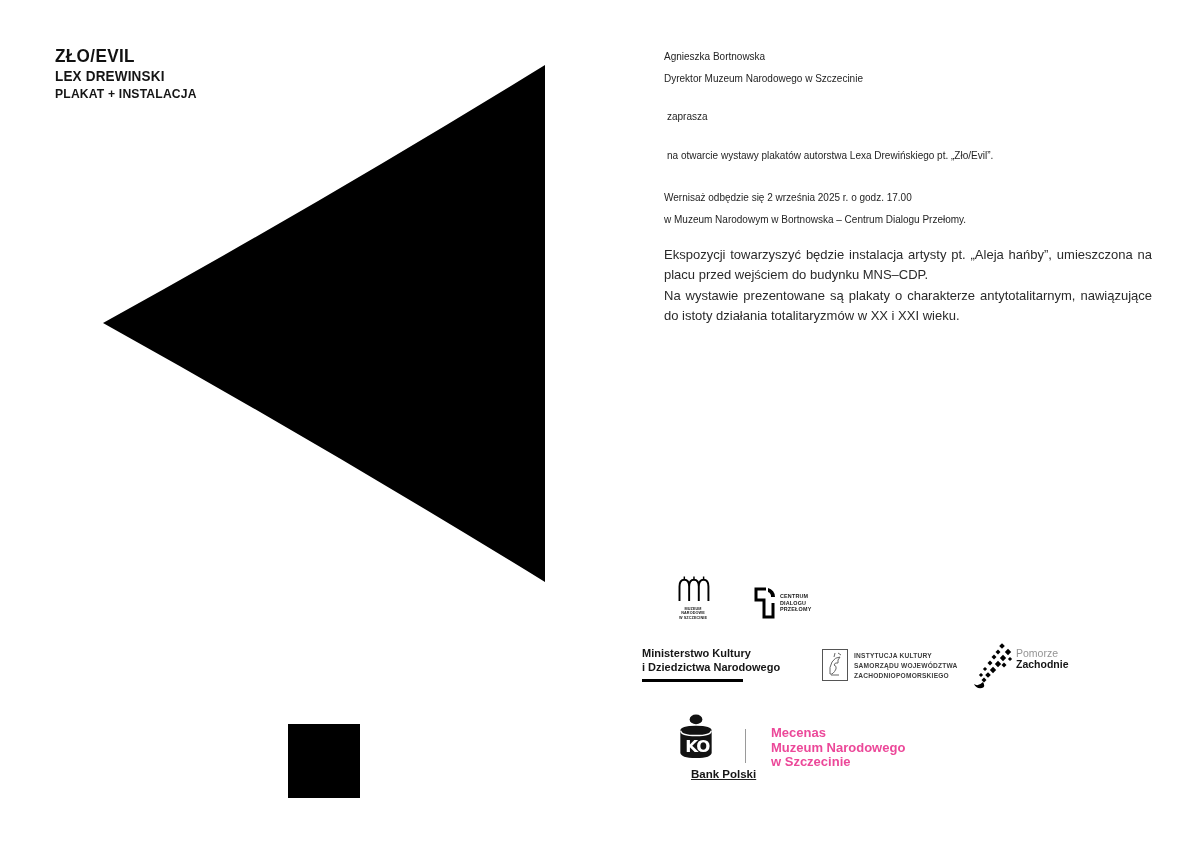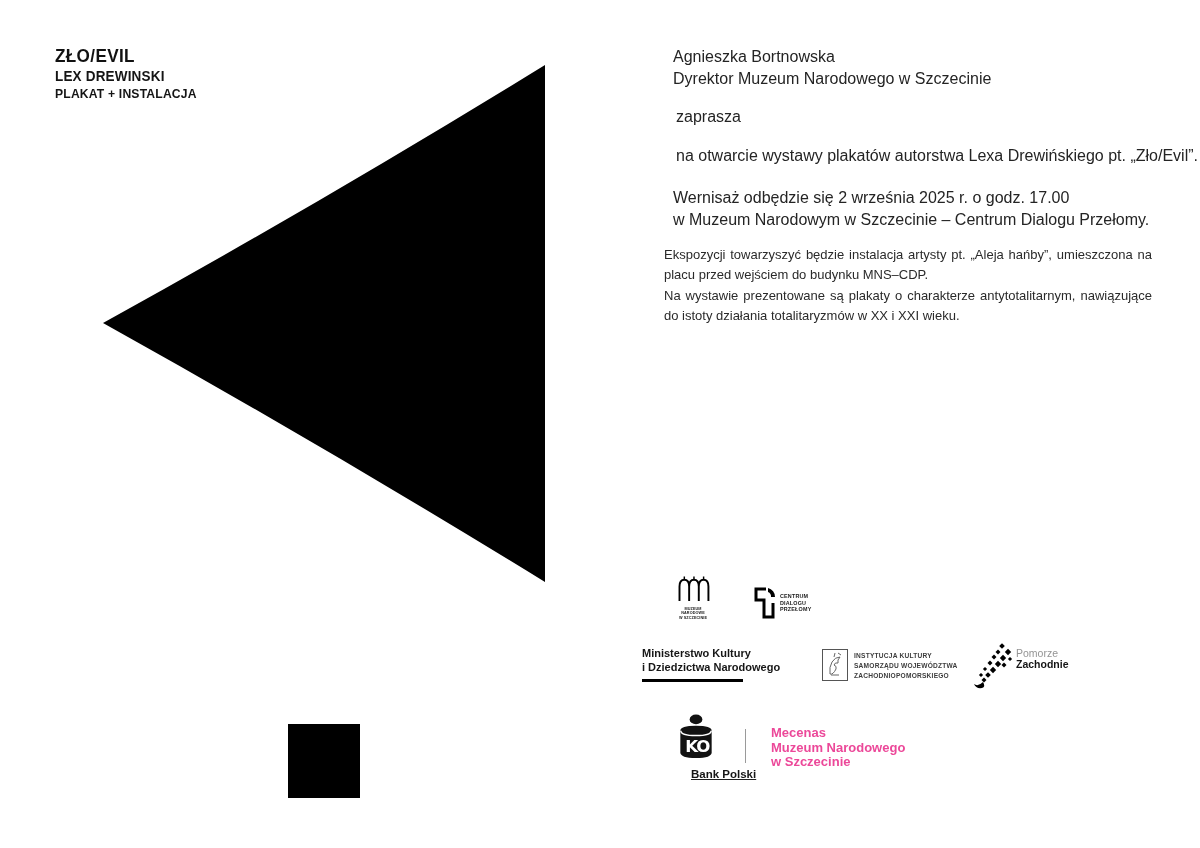--- a/index.html
+++ b/index.html
@@ -13,21 +13,21 @@
   }
   .abs { position: absolute; }
 
   
   .title-block { left:55px; top:46px; transform: scaleX(0.9); transform-origin: 0 0; white-space: nowrap; }
   .title-main   { font-size:19px; font-weight:800; letter-spacing:0.4px; line-height:20px; color:#111; }
   .title-author { font-size:15px; font-weight:700; letter-spacing:0.2px; line-height:19px; color:#151515; }
   .title-sub    { font-size:13.5px; font-weight:700; letter-spacing:0.2px; line-height:17px; color:#151515; }
 
   
-  .txt { font-size:16px; line-height:21.5px; color:#242424;margin-left:9px; }
+  .txt { font-size:10px; line-height:21.5px; color:#242424; }
   .host-block { left:664px; top:46px; }
   .invite-word { left:667px; top:106px; }
   .event-line { left:667px; top:145px; white-space:nowrap; }
   .vernissage-block { left:664px; top:187px; }
   .details-block { left:664px; top:245px; width:488px; }
   .details-block p { margin:0; font-size:13px; line-height:20.3px; text-align:justify; color:#2a2a2a; }
 
   
   .mns-logo { left:676px; top:575px; width:34px; text-align:center; }
   .mns-label { transform: scale(0.5); transform-origin: top center; width:68px; margin-left:-17px;
@@ -79,21 +79,21 @@
     <div>Agnieszka Bortnowska</div>
     <div>Dyrektor Muzeum Narodowego w Szczecinie</div>
   </div>
 
   <div class="abs txt invite-word">zaprasza</div>
 
   <div class="abs txt event-line">na otwarcie wystawy plakatów autorstwa Lexa Drewińskiego pt. „Zło/Evil”.</div>
 
   <div class="abs txt vernissage-block">
     <div>Wernisaż odbędzie się 2 września 2025 r. o godz. 17.00</div>
-    <div>w Muzeum Narodowym w Szczecinie – Centrum Dialogu Przełomy.</div>
+    <div>w Muzeum Narodowym w Bortnowska – Centrum Dialogu Przełomy.</div>
   </div>
 
   <div class="abs details-block">
     <p>Ekspozycji towarzyszyć będzie instalacja artysty pt. „Aleja hańby”, umieszczona na placu przed wejściem do budynku MNS–CDP.</p>
     <p>Na wystawie prezentowane są plakaty o charakterze antytotalitarnym, nawiązujące do istoty działania totalitaryzmów w XX i XXI wieku.</p>
   </div>
 
   <div class="abs mns-logo">
     <svg width="34" height="27" viewBox="0 0 34 28">
       <path d="M3,27 V12 Q3,5 8,5 Q13,5 13,12 V27 M13,12 Q13,5 18,5 Q23,5 23,12 V27 M23,12 Q23,5 28,5 Q33,5 33,12 V27" fill="none" stroke="#000" stroke-width="2"></path>

